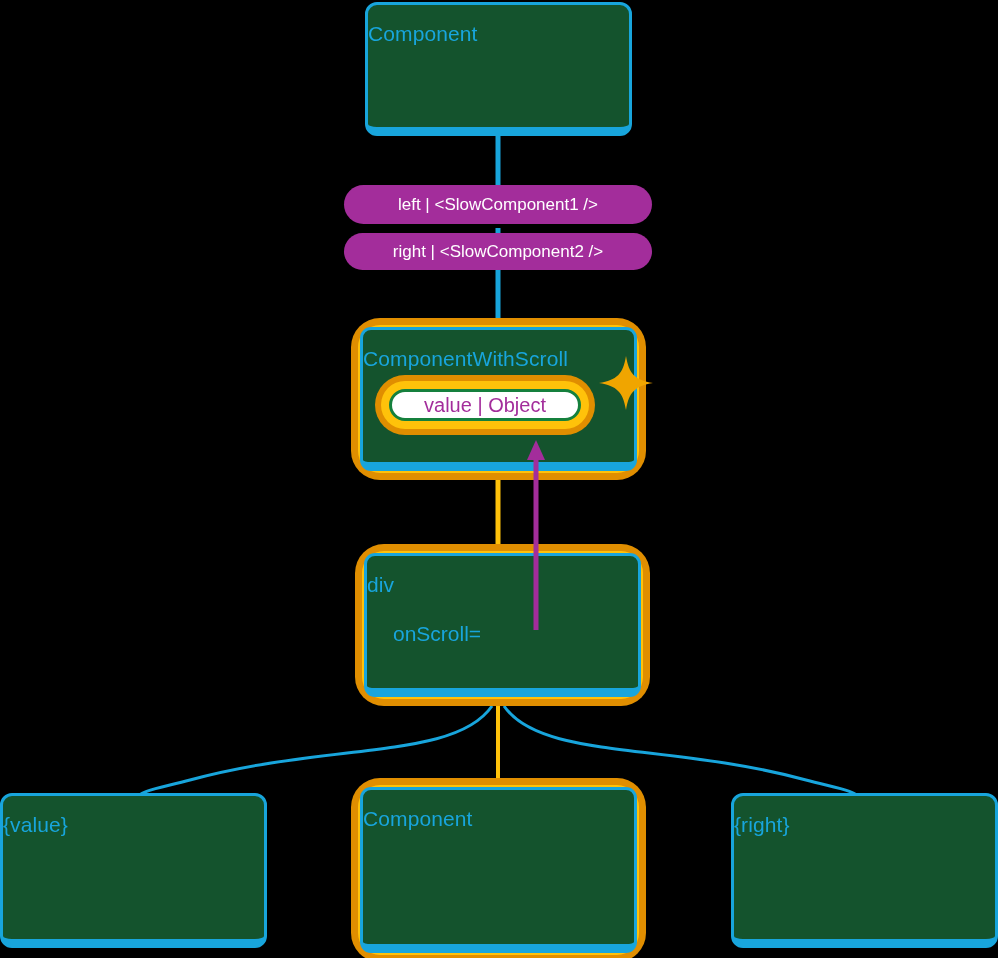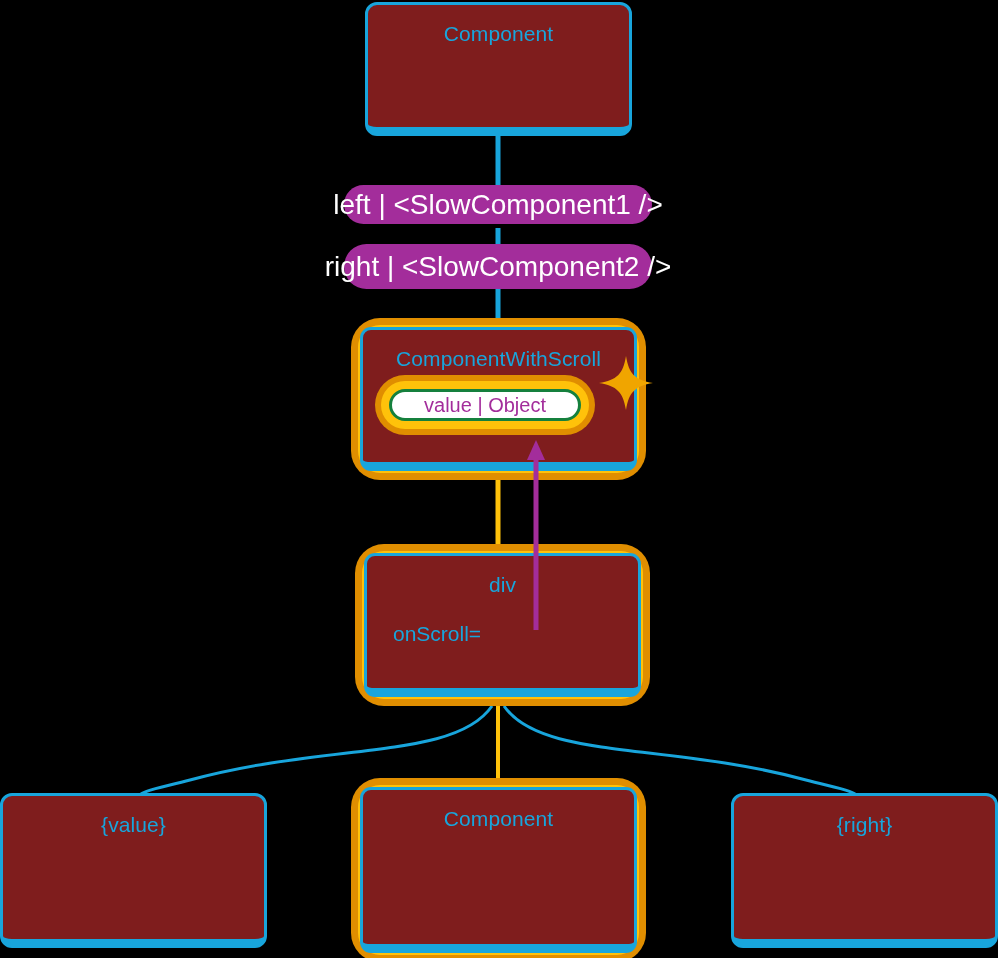--- a/index.html
+++ b/index.html
@@ -32,25 +32,25 @@
     top: 0;
     width: 998px;
     height: 958px;
     pointer-events: none;
   }
 
   
   .node {
     position: absolute;
     box-sizing: border-box;
-    background: #7f1d1d;
+    background: #14532d;
     border: 3px solid #18a5dc;
     border-bottom-width: 9px;
     border-radius: 12px;
-    text-align: center;
+    text-align: left;
   }
   .node > .node-label {
     display: block;
     color: #18a5dc;
     font-size: 21px;
     line-height: 1;
     padding-top: 18px;
     letter-spacing: .1px;
   }
 
@@ -70,21 +70,21 @@
     border-radius: 11px;
   }
 
   
   .pill-solid {
     position: absolute;
     box-sizing: border-box;
     background: #a32d9b;
     border-radius: 999px;
     color: #ffffff;
-    font-size: 28px;
+    font-size: 17px;
     display: flex;
     align-items: center;
     justify-content: center;
     white-space: nowrap;
   }
 
   
   .pill-outline {
     box-sizing: border-box;
     background: #ffffff;
@@ -155,21 +155,21 @@
     <path d="M 504 706 C 541 760 666 742 806 780 C 836 788 856 790 862 800" fill="none" stroke="#18a5dc" stroke-width="3"></path>
   </svg>
 
   <div class="node" style="left:365px; top:2px; width:267px; height:134px;">
     <span class="node-label">Component</span>
   </div>
 
   <div class="pill-solid" style="left:344px; top:185px; width:308px; height:39px;">
     <span>left | &lt;SlowComponent1 /&gt;</span>
   </div>
-  <div class="pill-solid" style="left:344px; top:244px; width:308px; height:45px;">
+  <div class="pill-solid" style="left:344px; top:233px; width:308px; height:37px;">
     <span>right | &lt;SlowComponent2 /&gt;</span>
   </div>
 
   <div class="hl" style="left:358px; top:325px; width:281px; height:148px;">
     <div class="node">
       <span class="node-label">ComponentWithScroll</span>
 
       <div class="state-wrap" style="left:23px; top:56px; width:208px; height:48px;">
         <div class="pill-outline">
           <span>value | Object</span>

